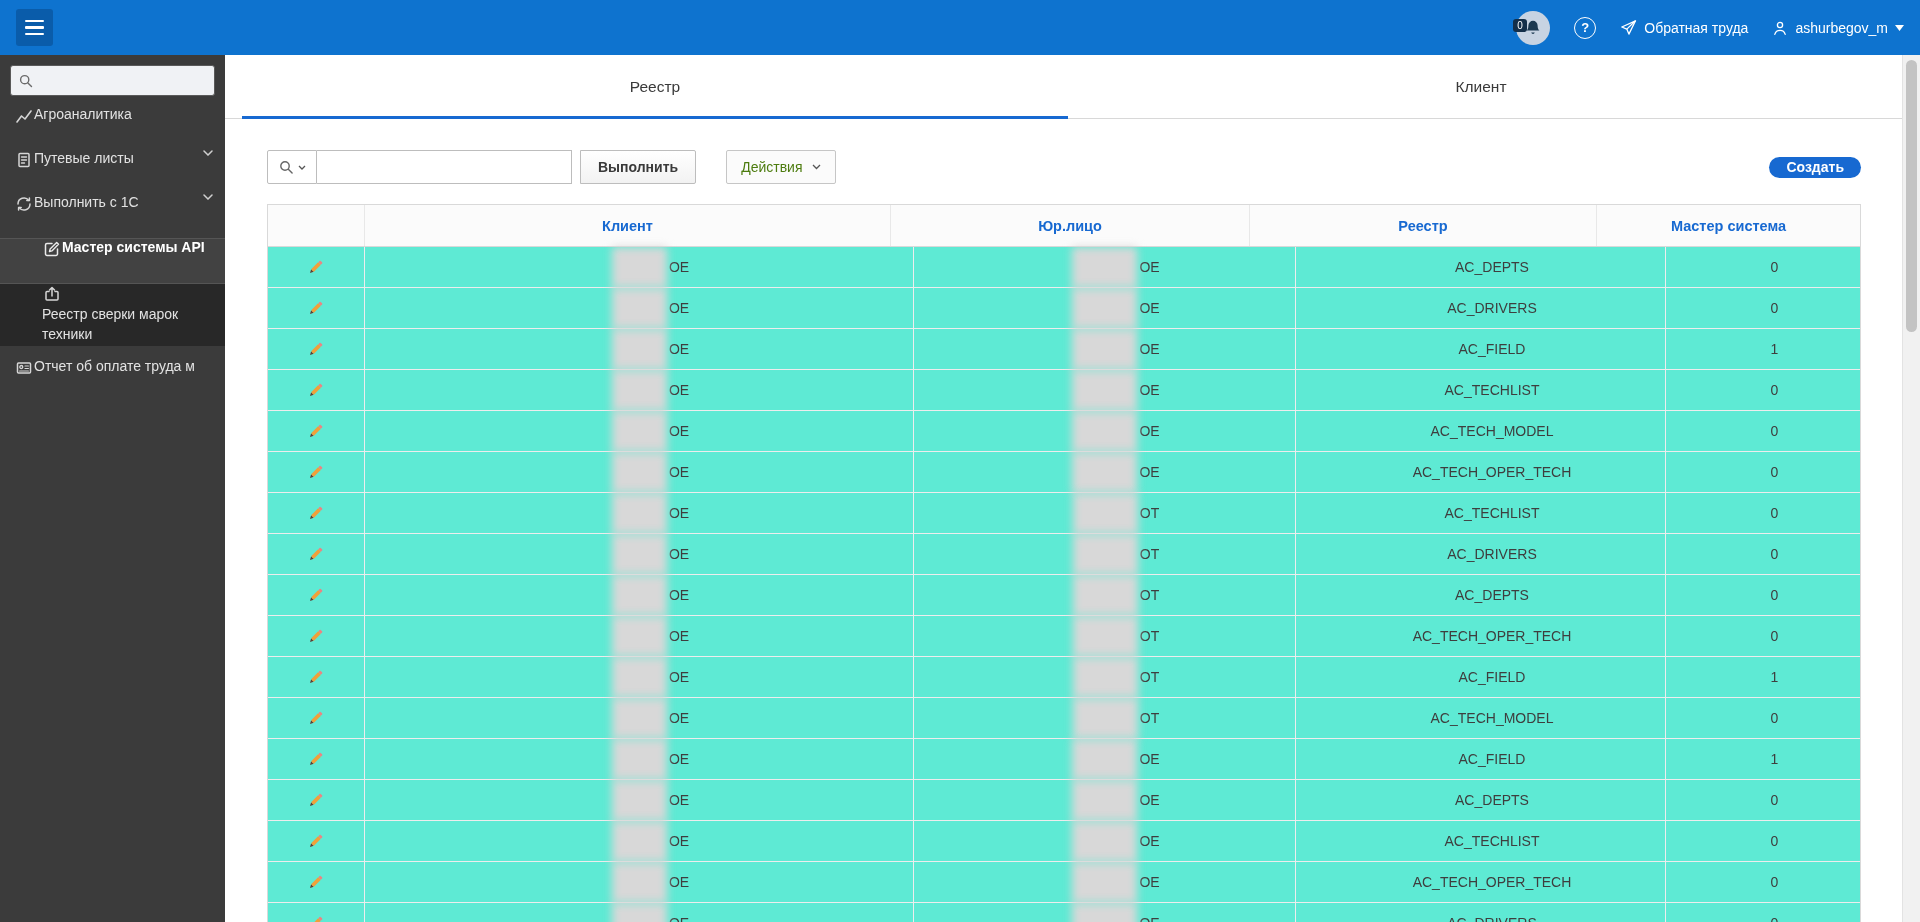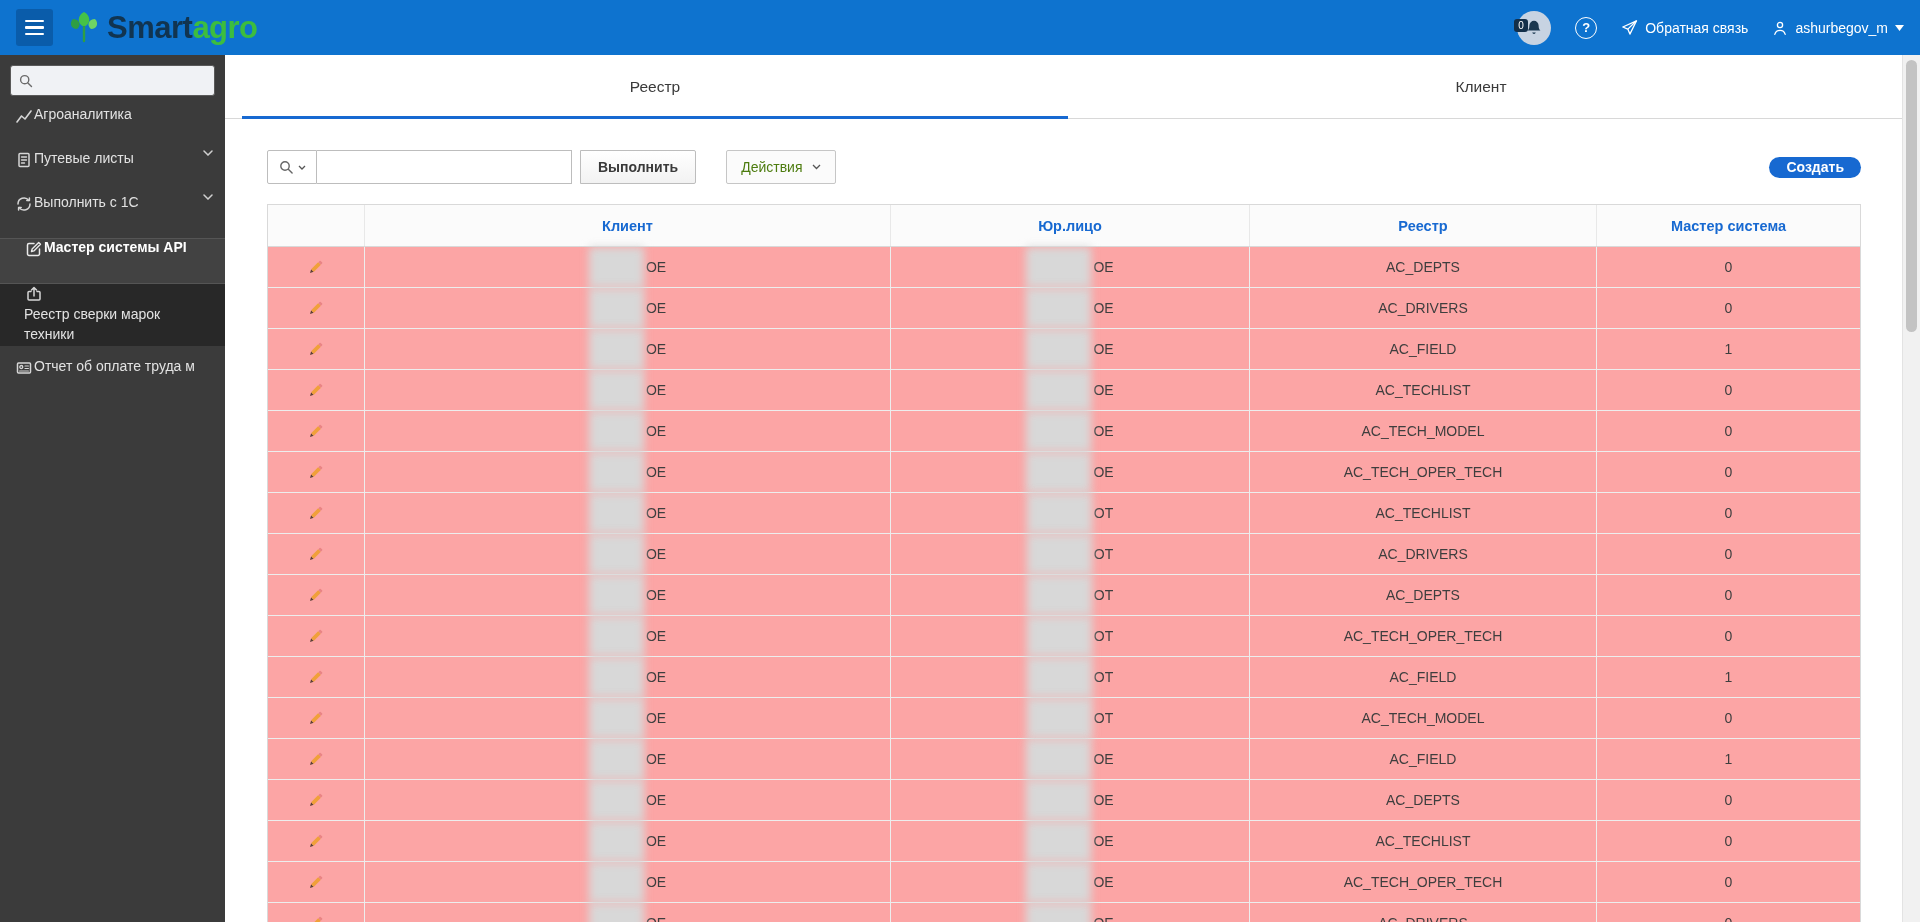--- a/index.html
+++ b/index.html
@@ -58,21 +58,21 @@
     font-size: 13px; color: #333; font-family: "Liberation Sans", sans-serif;
   }
   .nav-item {
     height: 44px; display: flex; align-items: flex-start; padding: 0 12px 0 14px; 
     cursor: pointer; white-space: nowrap; overflow: hidden;
   }
   .nav-item .nicon { width: 20px; height: 20px; flex: 0 0 auto; display: flex; align-items: center; justify-content: center; }
   .nav-item .nlabel { overflow: hidden; }
   .nav-item .chev { margin-left: auto; flex: 0 0 auto; }
   .subnav { background: var(--subnav, #282828); }
-  .subnav .nav-item { padding-left: 24px; }
+  .subnav .nav-item { padding-left: 42px; }
   .subnav .nav-item.active {
     background: var(--active-item, #424242);
     border-top: 1px solid rgba(255,255,255,0.10);
     border-bottom: 1px solid rgba(255,255,255,0.10);
     color: #fff; font-weight: bold; height: 46px;
   }
   .subnav .nav-item.two-line { height: 62px; flex-direction: column; }
   .subnav .nav-item.two-line .nlabel { white-space: normal; line-height: 1.45; }
   .gap-after-subnav { height: 12px; }
 
@@ -117,21 +117,21 @@
 
   
   .table-wrap { margin: 19px 0 0 42px; width: 1594px; border: 1px solid #d9d9d9; }
   .thead { display: flex; height: 42px; background: #fbfbfb; border-bottom: 1px solid #d9d9d9; }
   .th {
     display: flex; align-items: center; justify-content: center;
     color: var(--accent, #1769d1); font-weight: bold; font-size: 14.5px;
     border-right: 1px solid #e8e8e8; cursor: pointer;
   }
   .th:last-child { border-right: none; }
-  .tr { display: flex; height: 41px; border-bottom: 1px solid #ededed; background: #fca5a5; }
+  .tr { display: flex; height: 41px; border-bottom: 1px solid #ededed; background: #5eead4; gap: 23px; }
   .td {
     display: flex; align-items: center; justify-content: center;
     font-size: 14px; color: #3e3e3e; border-right: 1px solid #ededed; position: relative;
   }
   .td:last-child { border-right: none; }
   .col-edit   { width: 97px;  flex: 0 0 auto; }
   .col-client { width: 526px; flex: 0 0 auto; }
   .col-jur    { width: 359px; flex: 0 0 auto; }
   .col-table  { width: 347px; flex: 0 0 auto; }
   .col-master { flex: 1; }
@@ -155,47 +155,38 @@
 </style>
 </head>
 <body>
 
 <div class="topbar">
   <div class="menu-btn">
     <span class="bar"></span>
       <span class="bar"></span>
       <span class="bar"></span>
   </div>
-  <div class="logo">
-    <svg width="38" height="38" viewBox="0 0 38 38">
-      <path d="M8 10c6 0 9 6 4 10C6 20 4 14 8 10z" fill="#2f9e44"></path>
-      <path d="M30 10c-6 0-9 6-4 10 6 0 8-6 4-10z" fill="#6fd463"></path>
-      <path d="M19 3c6 3 8 11 0 15C11 14 13 6 19 3z" fill="#45c247"></path>
-      <path d="M19 18v14" stroke="#2f9e44" stroke-width="2.4" stroke-linecap="round"></path>
-    </svg>
-    <span class="logo-text"><span class="lt-smart">Smart</span><span class="lt-agro">agro</span></span>
-  </div>
 
   <div class="topbar-right">
     <div class="bell-wrap">
       <span class="bell-badge">0</span>
       <svg width="18" height="18" viewBox="0 0 18 18">
         <path d="M9 1.8a4.6 4.6 0 0 0-4.6 4.6c0 3.2-1 4.3-1.9 5.1h13C14.6 10.7 13.6 9.6 13.6 6.4A4.6 4.6 0 0 0 9 1.8z" fill="#1b3850"></path>
         <path d="M7.2 13.6a1.9 1.9 0 0 0 3.6 0z" fill="#1b3850"></path>
       </svg>
     </div>
     <div class="help-circle">
       <span>?</span>
     </div>
     <div class="feedback">
       <svg width="17" height="17" viewBox="0 0 17 17">
         <path d="M15.5 1.8L1.8 8l5 2.1 2.1 5 6.6-13.3z" fill="none" stroke="#fff" stroke-width="1.3" stroke-linejoin="round"></path>
         <path d="M6.8 10.1l8.7-8.3" stroke="#fff" stroke-width="1.3"></path>
       </svg>
-      <span>Обратная связь</span>
+      <span>Обратная труда</span>
     </div>
     <div class="user">
       <svg width="16" height="16" viewBox="0 0 16 16">
         <circle cx="8" cy="5" r="2.6" fill="none" stroke="#fff" stroke-width="1.3"></circle>
         <path d="M2.8 14.4a5.4 5.4 0 0 1 10.4 0" fill="none" stroke="#fff" stroke-width="1.3" stroke-linecap="round"></path>
       </svg>
       <span>ashurbegov_m</span>
       <svg width="9" height="6" viewBox="0 0 9 6">
         <polygon points="0,0 9,0 4.5,6" fill="#fff"></polygon>
       </svg>

